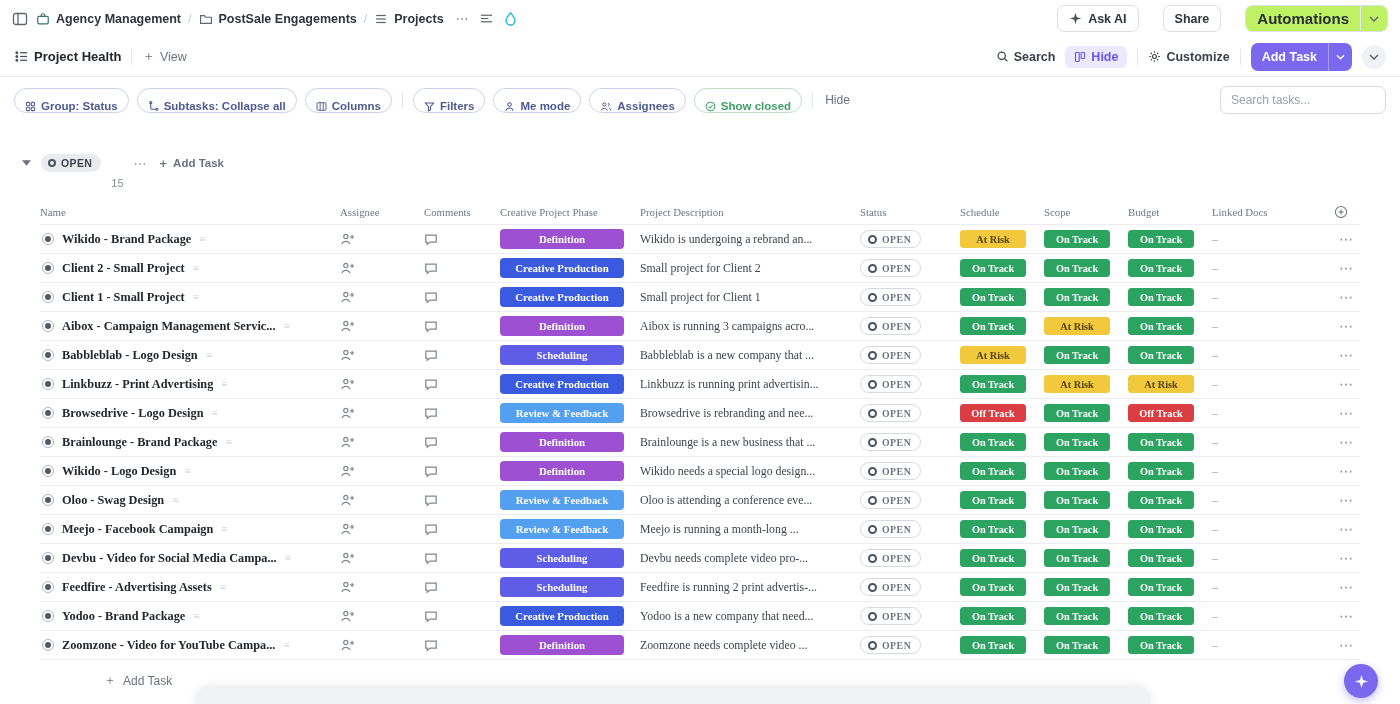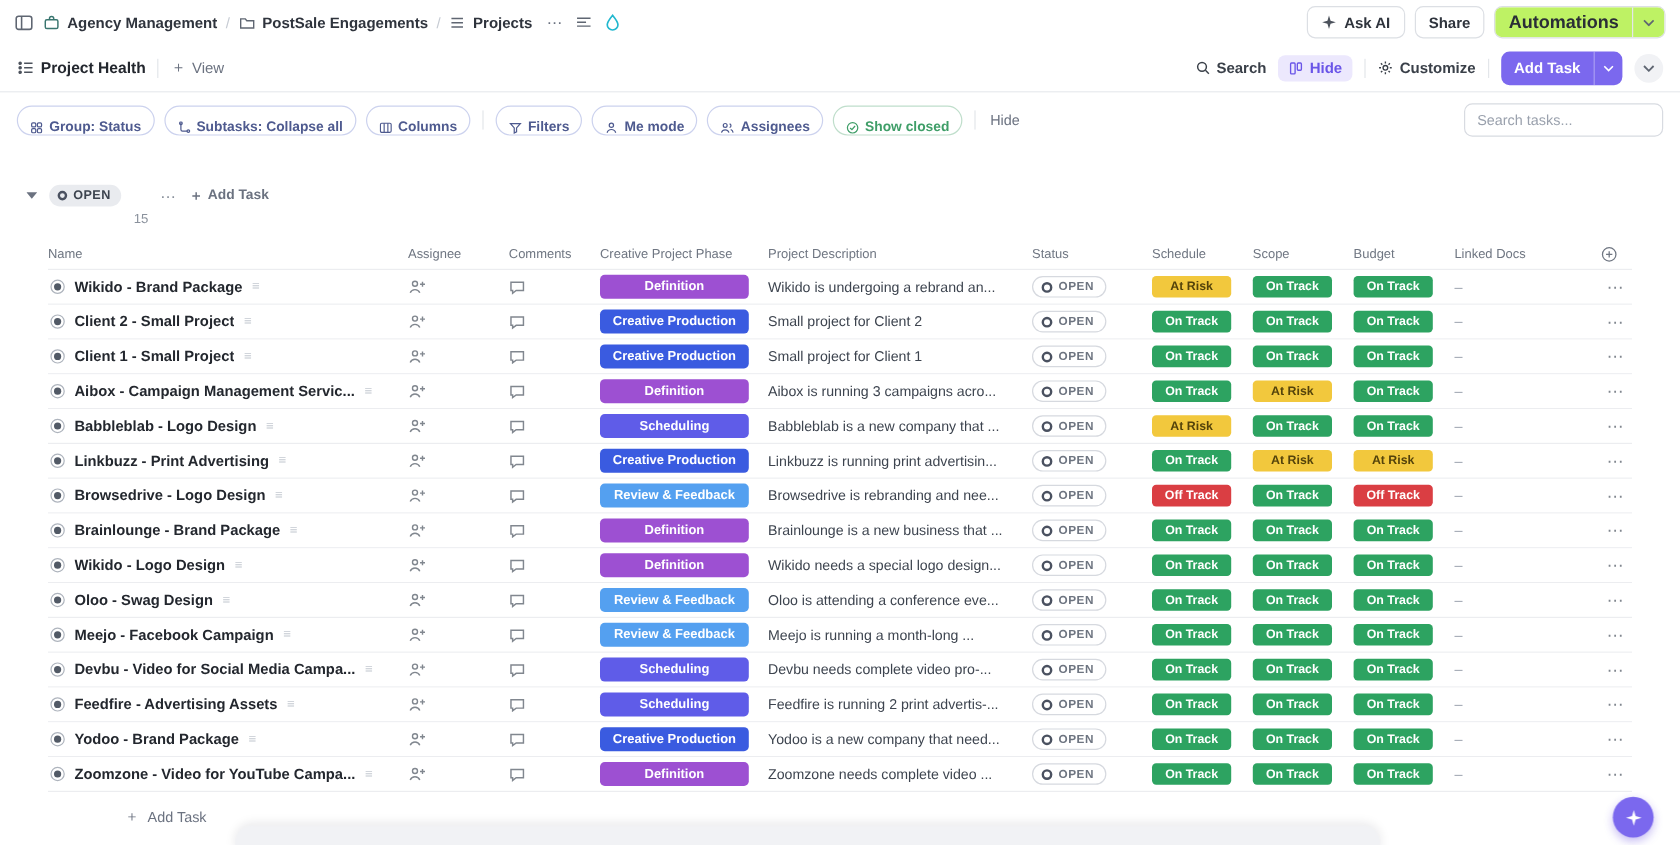--- a/index.html
+++ b/index.html
@@ -7,21 +7,21 @@
     font-family:"Liberation Sans", sans-serif; color:#2a2e36; }
   svg { display:block; }
   .icon { flex:0 0 auto; }
 
   
   .topbar { height:37px; display:flex; align-items:center; padding:0 12px; gap:8px; background:#fff; }
   .crumbs { display:flex; align-items:center; gap:7px; font-size:12.5px; font-weight:600; color:#2f343d; }
   .crumb { display:flex; align-items:center; gap:6px; cursor:pointer; }
   .crumb-sep { color:#c6cbd3; font-weight:400; }
   .crumb-extra { color:#6b7280; font-size:13px; display:flex; align-items:center; gap:10px; margin-left:4px; }
-  .topbar-right { margin-left:auto; display:flex; align-items:center; gap:8px; }
+  .topbar-right { margin-left:auto; display:flex; align-items:center; gap:24px; }
   .tb-btn { display:flex; align-items:center; gap:6px; height:27px; padding:0 11px;
     border:1px solid #dcdfe4; border-radius:7px; background:#fff; font-size:12.5px; font-weight:600;
     color:#2f343d; cursor:pointer; }
   .split { display:flex; align-items:stretch; border:1px solid #dcdfe4; border-radius:7px; overflow:hidden; height:27px; }
   .split .seg { display:flex; align-items:center; padding:0 11px; font-size:15px; font-weight:600; background:#bef264; cursor:pointer; }
   .split .seg + .seg { border-left:1px solid #e4e7eb; padding:0 8px; }
 
   
   .viewbar { height:40px; display:flex; align-items:center; padding:0 14px; gap:10px; border-bottom:1px solid #e8eaee; }
   .view-tab { display:flex; align-items:center; gap:5px; font-size:13px; font-weight:700; color:#23272e; cursor:pointer; }
@@ -50,21 +50,21 @@
   .group-header { display:flex; align-items:center; gap:10px; padding:14px 0 10px 22px; }
   .open-group-pill { display:flex; align-items:center; gap:5px; background:#e9ebef; border-radius:11px;
     padding:3px 9px 3px 7px; font-size:10.5px; font-weight:700; letter-spacing:.4px; color:#3c434e; cursor:pointer; }
   .gh-count { color:#8a919c; font-size:11px;margin-top:40px; }
   .gh-dots { color:#8a919c; font-size:13px; letter-spacing:1px; cursor:pointer; }
   .gh-add { color:#6b7280; font-size:11.5px; font-weight:600; display:flex; gap:4px; align-items:center; cursor:pointer; }
 
   
   .table { margin:0 40px; }
   .trow { display:grid; grid-template-columns:300px 84px 76px 140px 220px 100px 84px 84px 84px 88px 60px;
-    align-items:center; border-bottom:1px solid #ecedf0; }
+    align-items:center; border-bottom:1px solid #ecedf0;font-family:Liberation Serif, serif; }
   .thead { height:26px; color:#6f7682; font-size:10.8px; font-weight:500; border-top:0; }
   .thead .cell { overflow:hidden; white-space:nowrap; }
   .body-row { height:29px; background:#fff; }
   .cell { display:flex; align-items:center; min-width:0; }
   .name-cell { gap:8px; padding-left:2px; }
   .bullseye { width:12px; height:12px; border:1.6px solid #aeb4bd; border-radius:50%; position:relative; flex:0 0 auto; cursor:pointer; }
   .bullseye::after { content:""; position:absolute; inset:1.6px; background:#525a66; border-radius:50%; }
   .task-name { font-size:12.3px; font-weight:700; color:#23272e; white-space:nowrap; overflow:hidden;
     text-overflow:ellipsis; cursor:pointer; }
   .desc-icon { color:#c5cad1; font-size:11px; flex:0 0 auto; }

